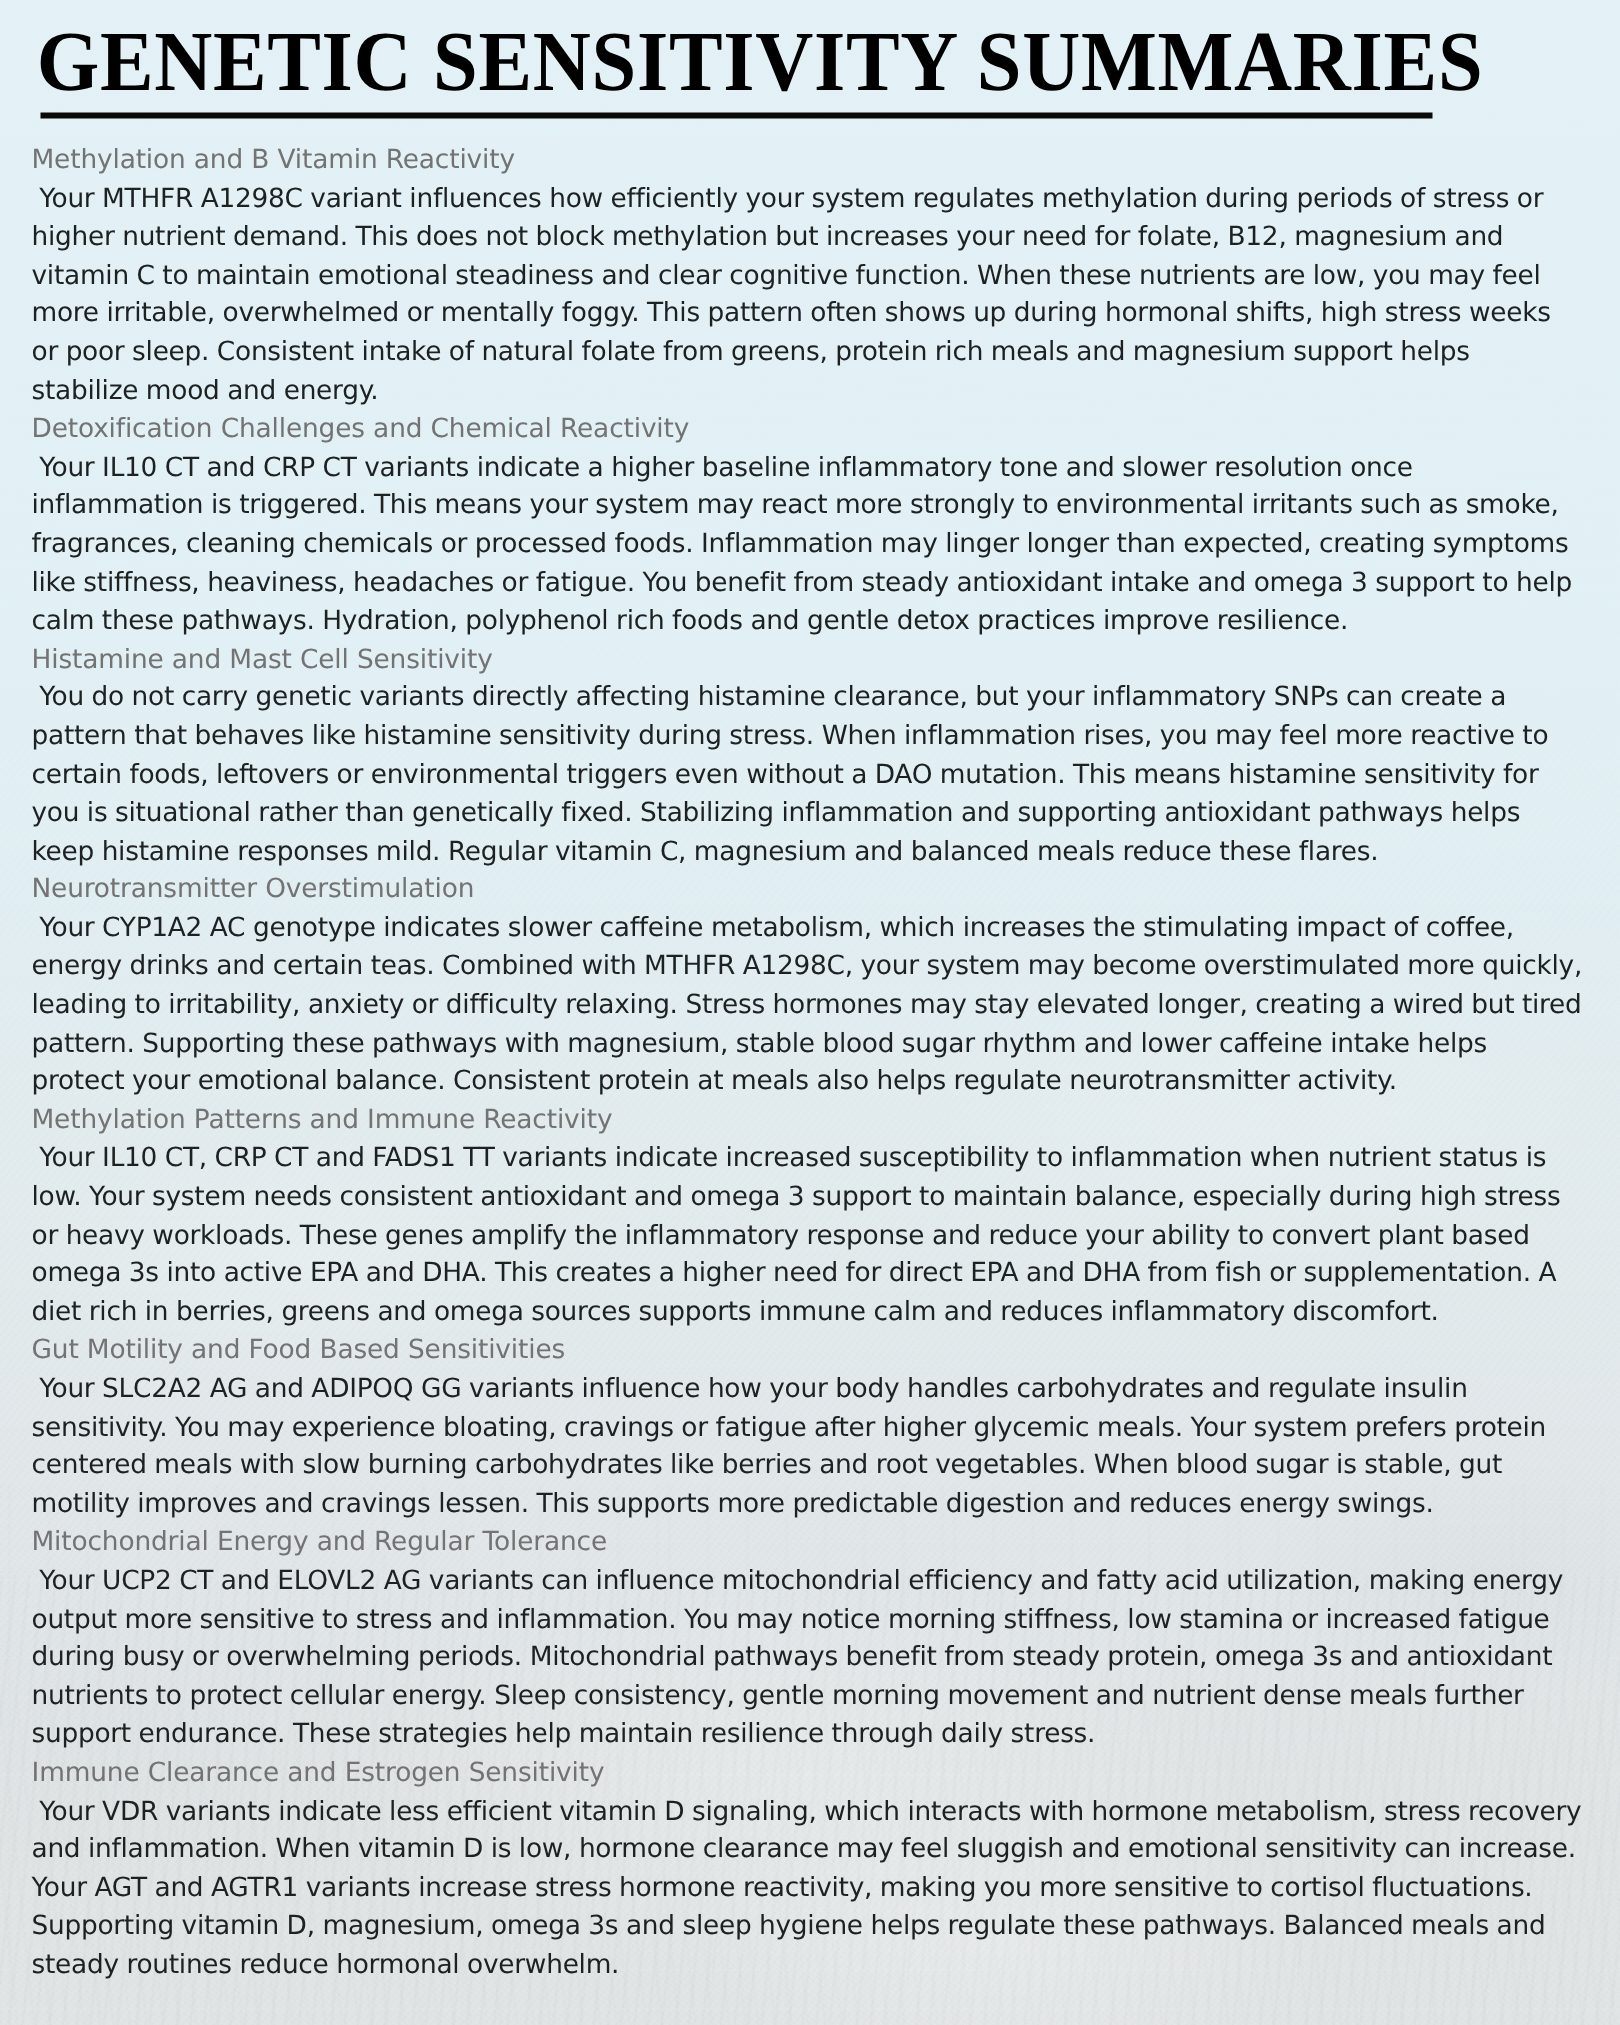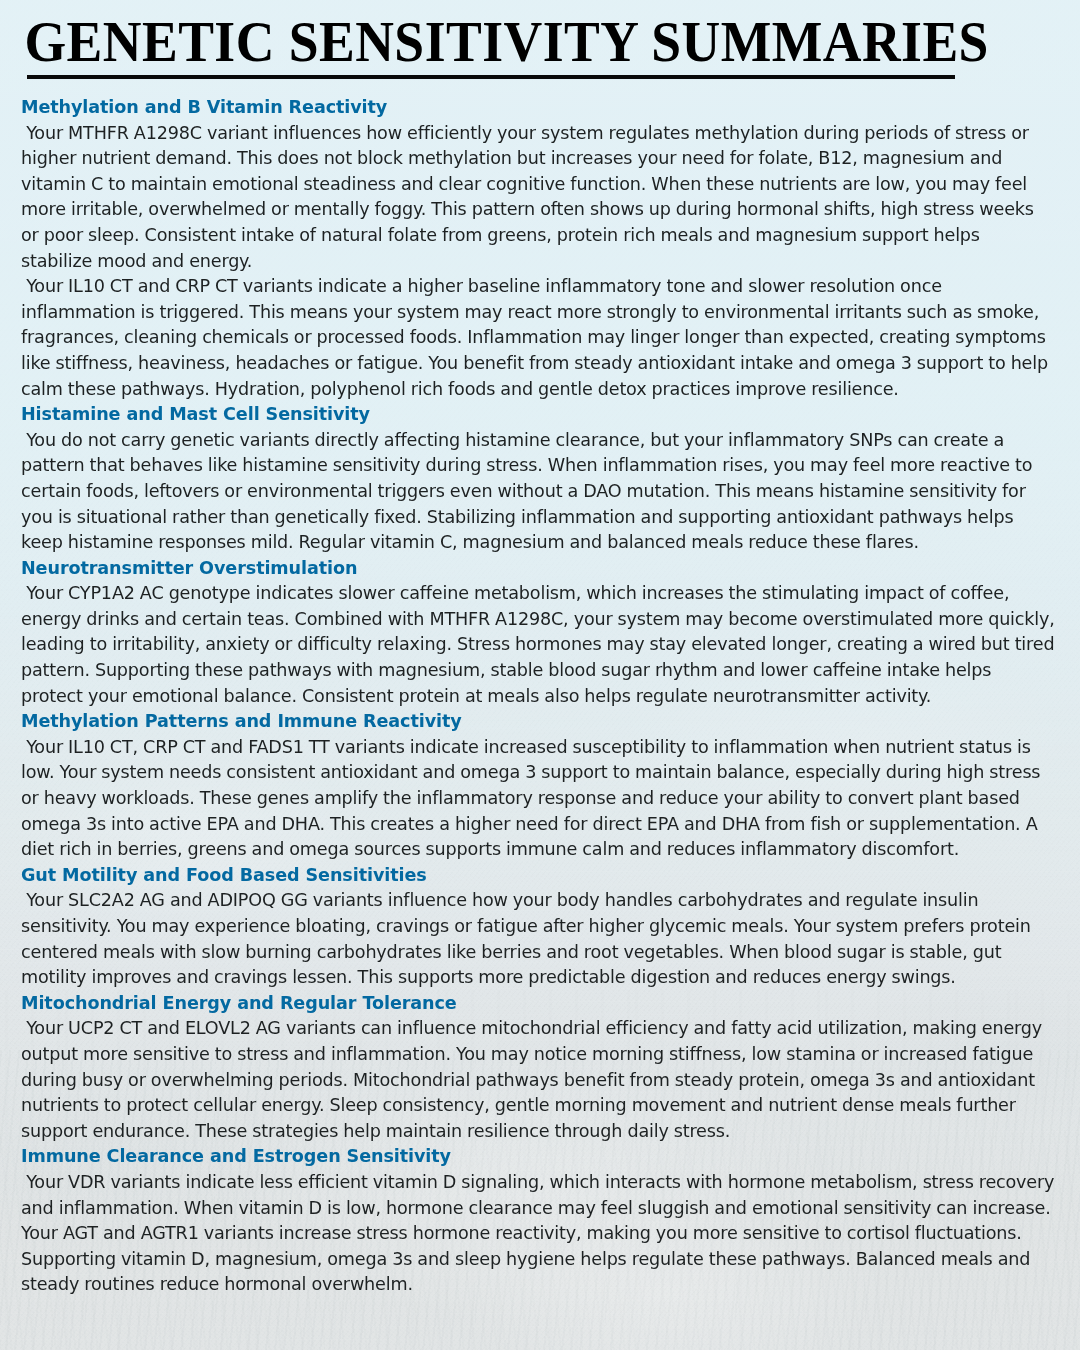--- a/index.html
+++ b/index.html
@@ -113,24 +113,24 @@
     margin:5px 0 0 27px;
     width:928px;
   }
 
   .body-wrap{
     padding:16px 24px 0 21px;
   }
 
   .sec-head{
     font-family:"DejaVu Sans", sans-serif;
-    font-weight:700;
+    font-weight:400;
     font-size:17.6px;
     line-height:25.6px;
-    color:#0369a1;
+    color:#737373;
     letter-spacing:-.1px;
   }
 
   .sec-body{
     font-family:"DejaVu Sans", sans-serif;
     font-weight:400;
     font-size:17.6px;
     line-height:25.6px;
     color:#1d2122;
     letter-spacing:-.18px;
@@ -155,20 +155,21 @@
   <div class="title-rule"></div>
 
   <div class="body-wrap">
 
     <div>
       <div class="sec-head">Methylation and B Vitamin Reactivity</div>
       <div class="sec-body"> Your MTHFR A1298C variant influences how efficiently your system regulates methylation during periods of stress or higher nutrient demand. This does not block methylation but increases your need for folate, B12, magnesium and vitamin C to maintain emotional steadiness and clear cognitive function. When these nutrients are low, you may feel more irritable, overwhelmed or mentally foggy. This pattern often shows up during hormonal shifts, high stress weeks or poor sleep. Consistent intake of natural folate from greens, protein rich meals and magnesium support helps stabilize mood and energy.</div>
     </div>
 
     <div>
+      <div class="sec-head">Detoxification Challenges and Chemical Reactivity</div>
       <div class="sec-body"> Your IL10 CT and CRP CT variants indicate a higher baseline inflammatory tone and slower resolution once inflammation is triggered. This means your system may react more strongly to environmental irritants such as smoke, fragrances, cleaning chemicals or processed foods. Inflammation may linger longer than expected, creating symptoms like stiffness, heaviness, headaches or fatigue. You benefit from steady antioxidant intake and omega 3 support to help calm these pathways. Hydration, polyphenol rich foods and gentle detox practices improve resilience.</div>
     </div>
 
     <div>
       <div class="sec-head">Histamine and Mast Cell Sensitivity</div>
       <div class="sec-body"> You do not carry genetic variants directly affecting histamine clearance, but your inflammatory SNPs can create a pattern that behaves like histamine sensitivity during stress. When inflammation rises, you may feel more reactive to certain foods, leftovers or environmental triggers even without a DAO mutation. This means histamine sensitivity for you is situational rather than genetically fixed. Stabilizing inflammation and supporting antioxidant pathways helps keep histamine responses mild. Regular vitamin C, magnesium and balanced meals reduce these flares.</div>
     </div>
 
     <div>
       <div class="sec-head">Neurotransmitter Overstimulation</div>

